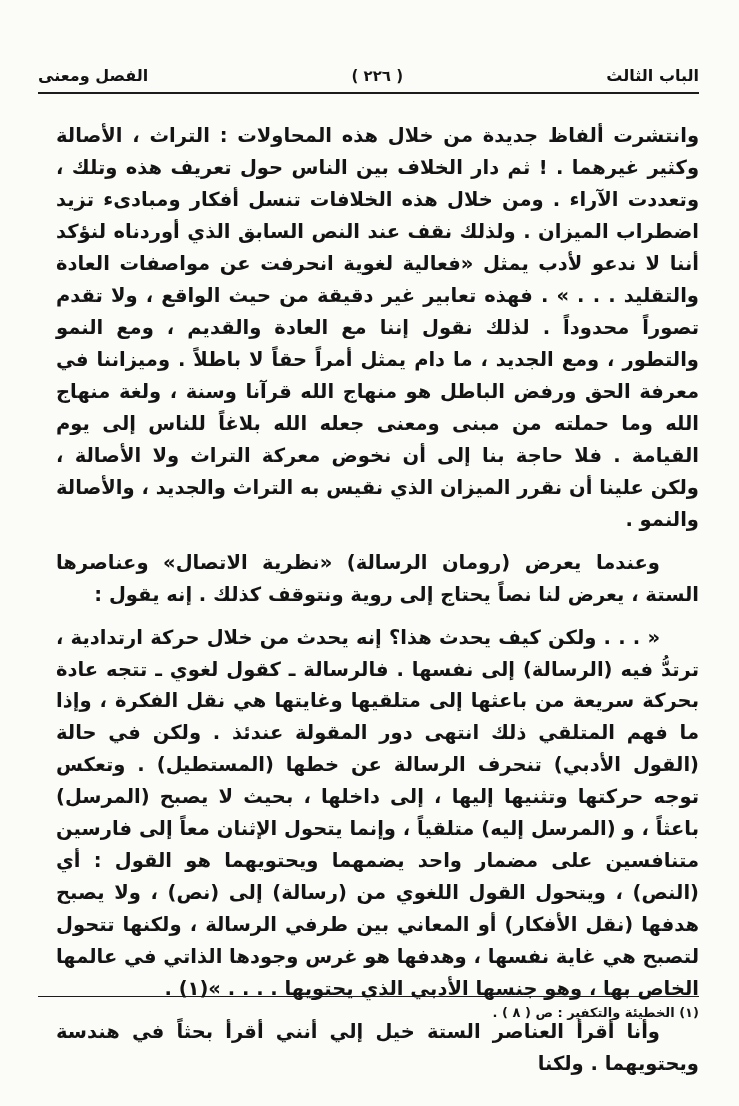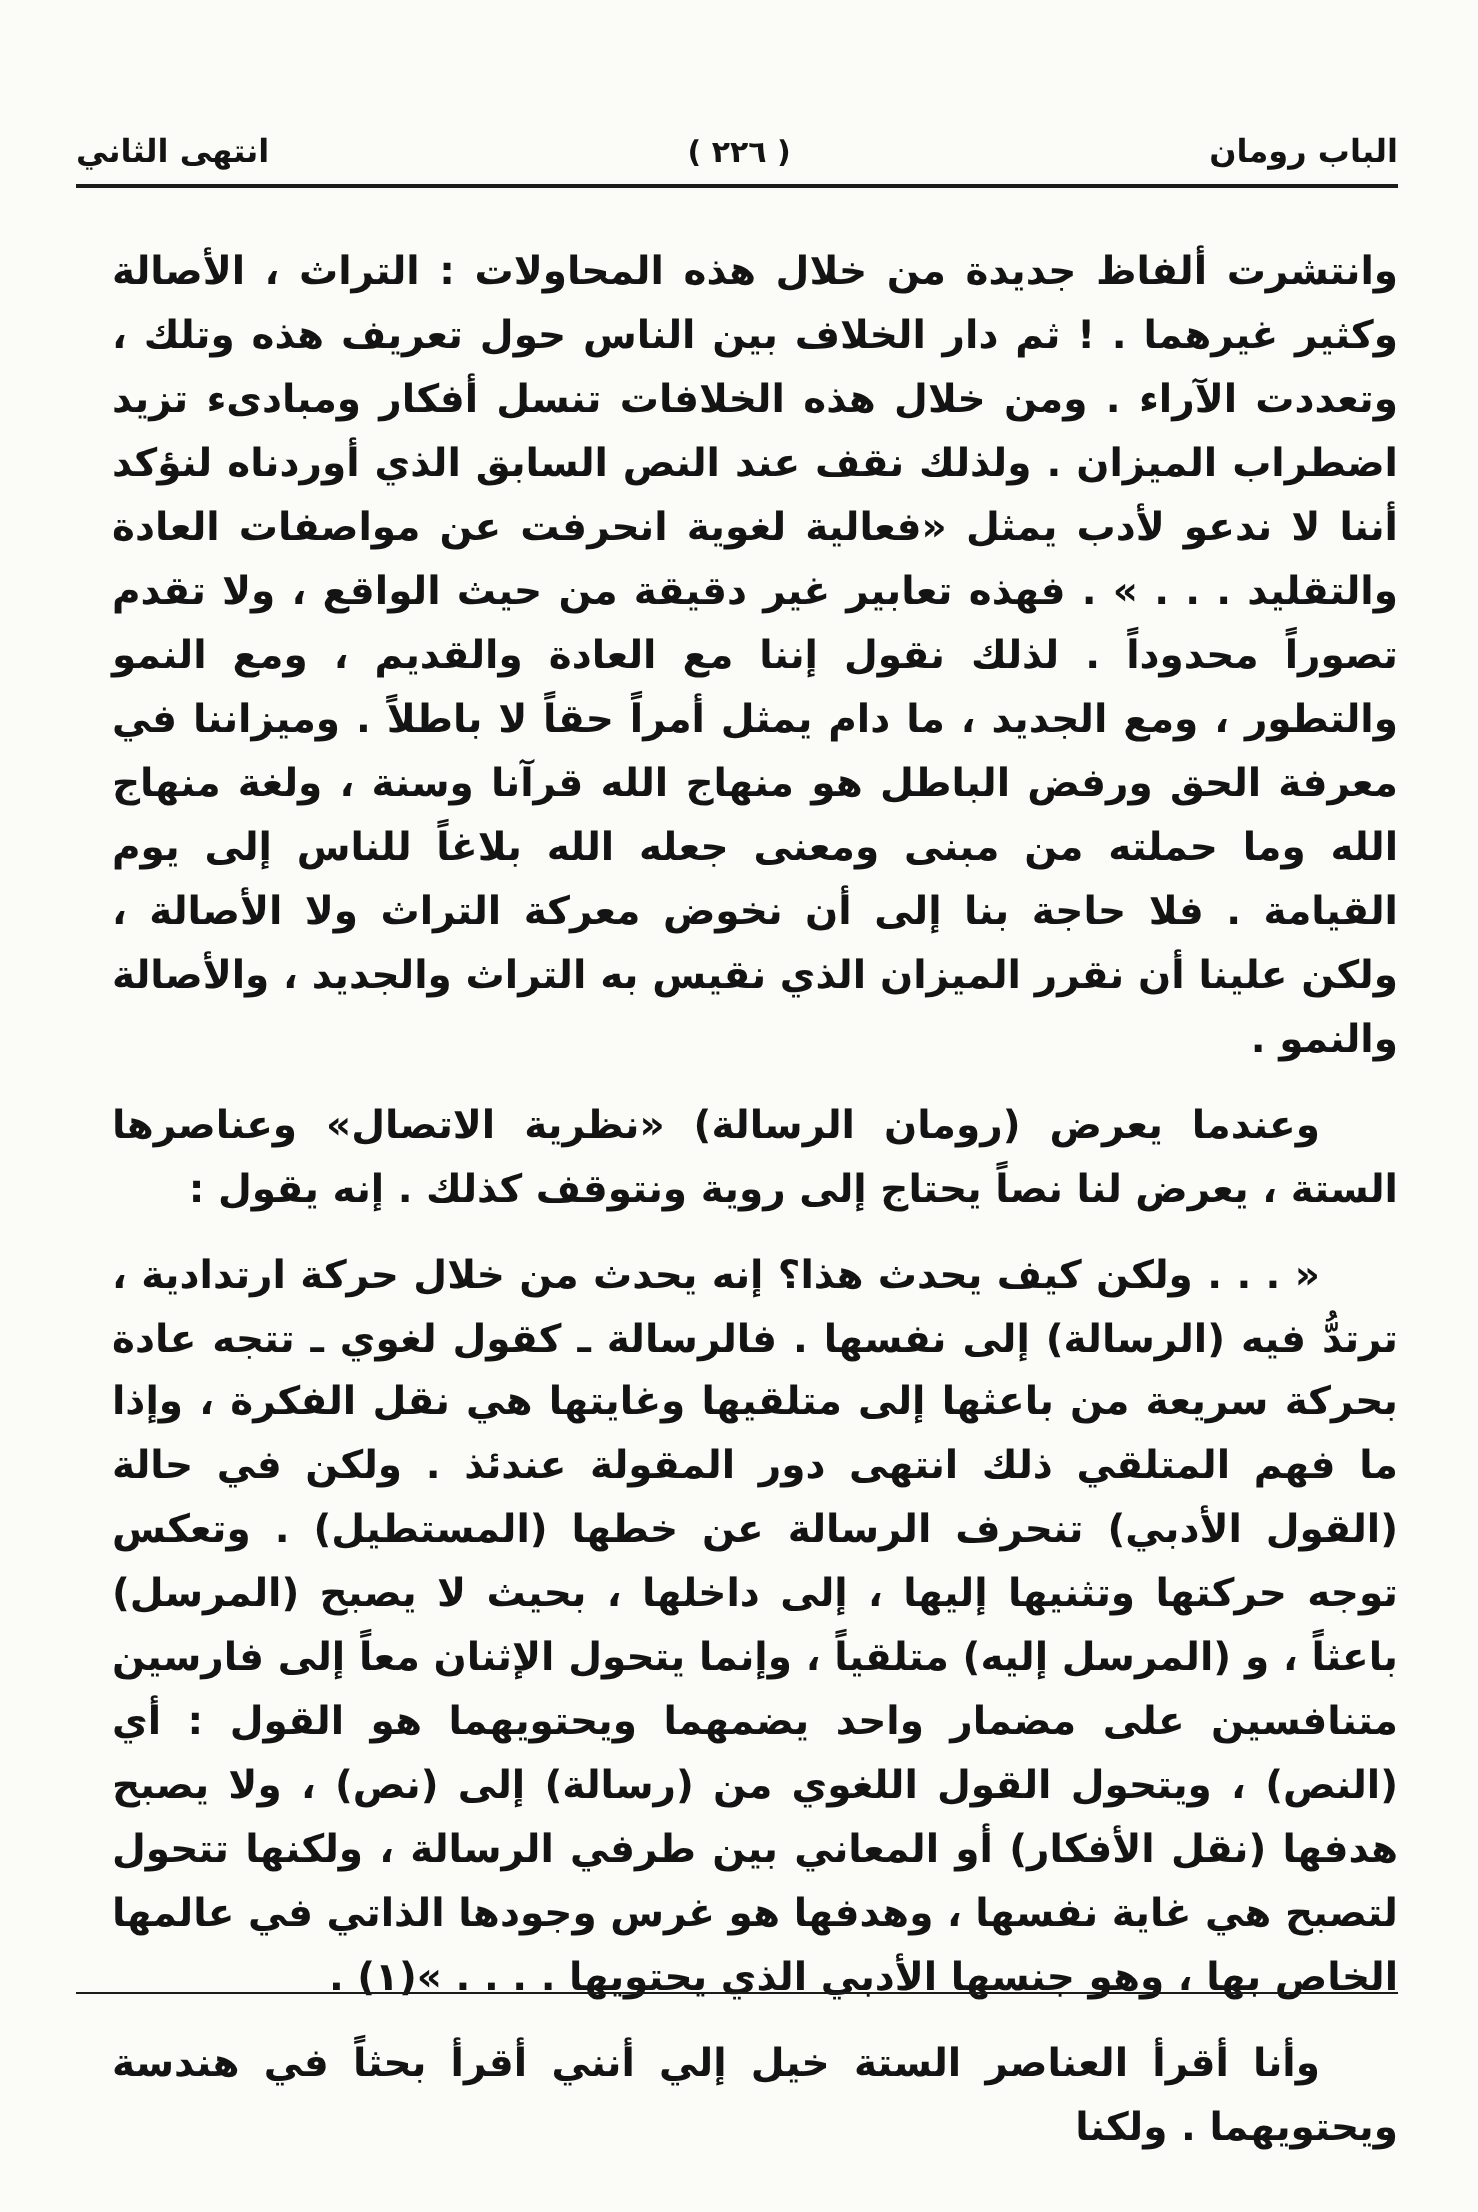--- a/index.html
+++ b/index.html
@@ -65,31 +65,32 @@
     font-weight: 700;
     text-align: right;
   }
 </style>
 </head>
 <body>
 
 <div class="page">
 
   <div class="page-header">
-    <span class="section-title">الباب رومان</span>
+    <span class="section-title">الباب الثالث</span>
     <span class="page-number">( ٢٢٦ )</span>
-    <span class="chapter-title">انتهى الثاني</span>
+    <span class="chapter-title">الفصل ومعنى</span>
   </div>
 
   <hr class="header-rule">
 
   <div class="body-text">
     <p>وانتشرت ألفاظ جديدة من خلال هذه المحاولات : التراث ، الأصالة وكثير غيرهما . ! ثم دار الخلاف بين الناس حول تعريف هذه وتلك ، وتعددت الآراء . ومن خلال هذه الخلافات تنسل أفكار ومبادىء تزيد اضطراب الميزان . ولذلك نقف عند النص السابق الذي أوردناه لنؤكد أننا لا ندعو لأدب يمثل «فعالية لغوية انحرفت عن مواصفات العادة والتقليد . . . » . فهذه تعابير غير دقيقة من حيث الواقع ، ولا تقدم تصوراً محدوداً .  لذلك نقول إننا مع العادة والقديم ، ومع النمو والتطور ، ومع الجديد ، ما دام يمثل أمراً حقاً لا باطلاً .  وميزاننا في معرفة الحق ورفض الباطل هو منهاج الله قرآنا وسنة ، ولغة منهاج الله وما حملته من مبنى ومعنى جعله الله بلاغاً للناس إلى يوم القيامة .  فلا حاجة بنا إلى أن نخوض معركة التراث ولا الأصالة ، ولكن علينا أن نقرر الميزان الذي نقيس به التراث والجديد ، والأصالة والنمو .</p>
     <p class="indent">وعندما يعرض (رومان الرسالة) «نظرية الاتصال» وعناصرها الستة ، يعرض لنا نصاً يحتاج إلى روية ونتوقف كذلك .  إنه يقول :</p>
     <p class="indent">« . . .  ولكن كيف يحدث هذا؟ إنه يحدث من خلال حركة ارتدادية ، ترتدُّ فيه (الرسالة) إلى نفسها .  فالرسالة ـ كقول لغوي ـ تتجه عادة بحركة سريعة من باعثها إلى متلقيها وغايتها هي نقل الفكرة ، وإذا ما فهم المتلقي ذلك انتهى دور المقولة عندئذ .  ولكن في حالة (القول الأدبي) تنحرف الرسالة عن خطها (المستطيل) .  وتعكس توجه حركتها وتثنيها إليها ، إلى داخلها ، بحيث لا يصبح (المرسل) باعثاً ، و (المرسل إليه) متلقياً ، وإنما يتحول الإثنان معاً إلى فارسين متنافسين على مضمار واحد يضمهما ويحتويهما هو القول : أي (النص) ، ويتحول القول اللغوي من (رسالة) إلى (نص) ، ولا يصبح هدفها (نقل الأفكار) أو المعاني بين طرفي الرسالة ، ولكنها تتحول لتصبح هي غاية نفسها ، وهدفها هو غرس وجودها الذاتي في عالمها الخاص بها ، وهو جنسها الأدبي الذي يحتويها . . . . »(١) .</p>
     <p class="indent">وأنا أقرأ العناصر الستة خيل إلي أنني أقرأ بحثاً في هندسة ويحتويهما .  ولكنا</p>
   </div>
 
   <div class="footnote-block">
     <hr class="footnote-rule">
+    <div class="footnote-text">(١)  الخطيئة والتكفير :  ص ( ٨ ) .</div>
   </div>
 
 </div>
 
 </body></html>

